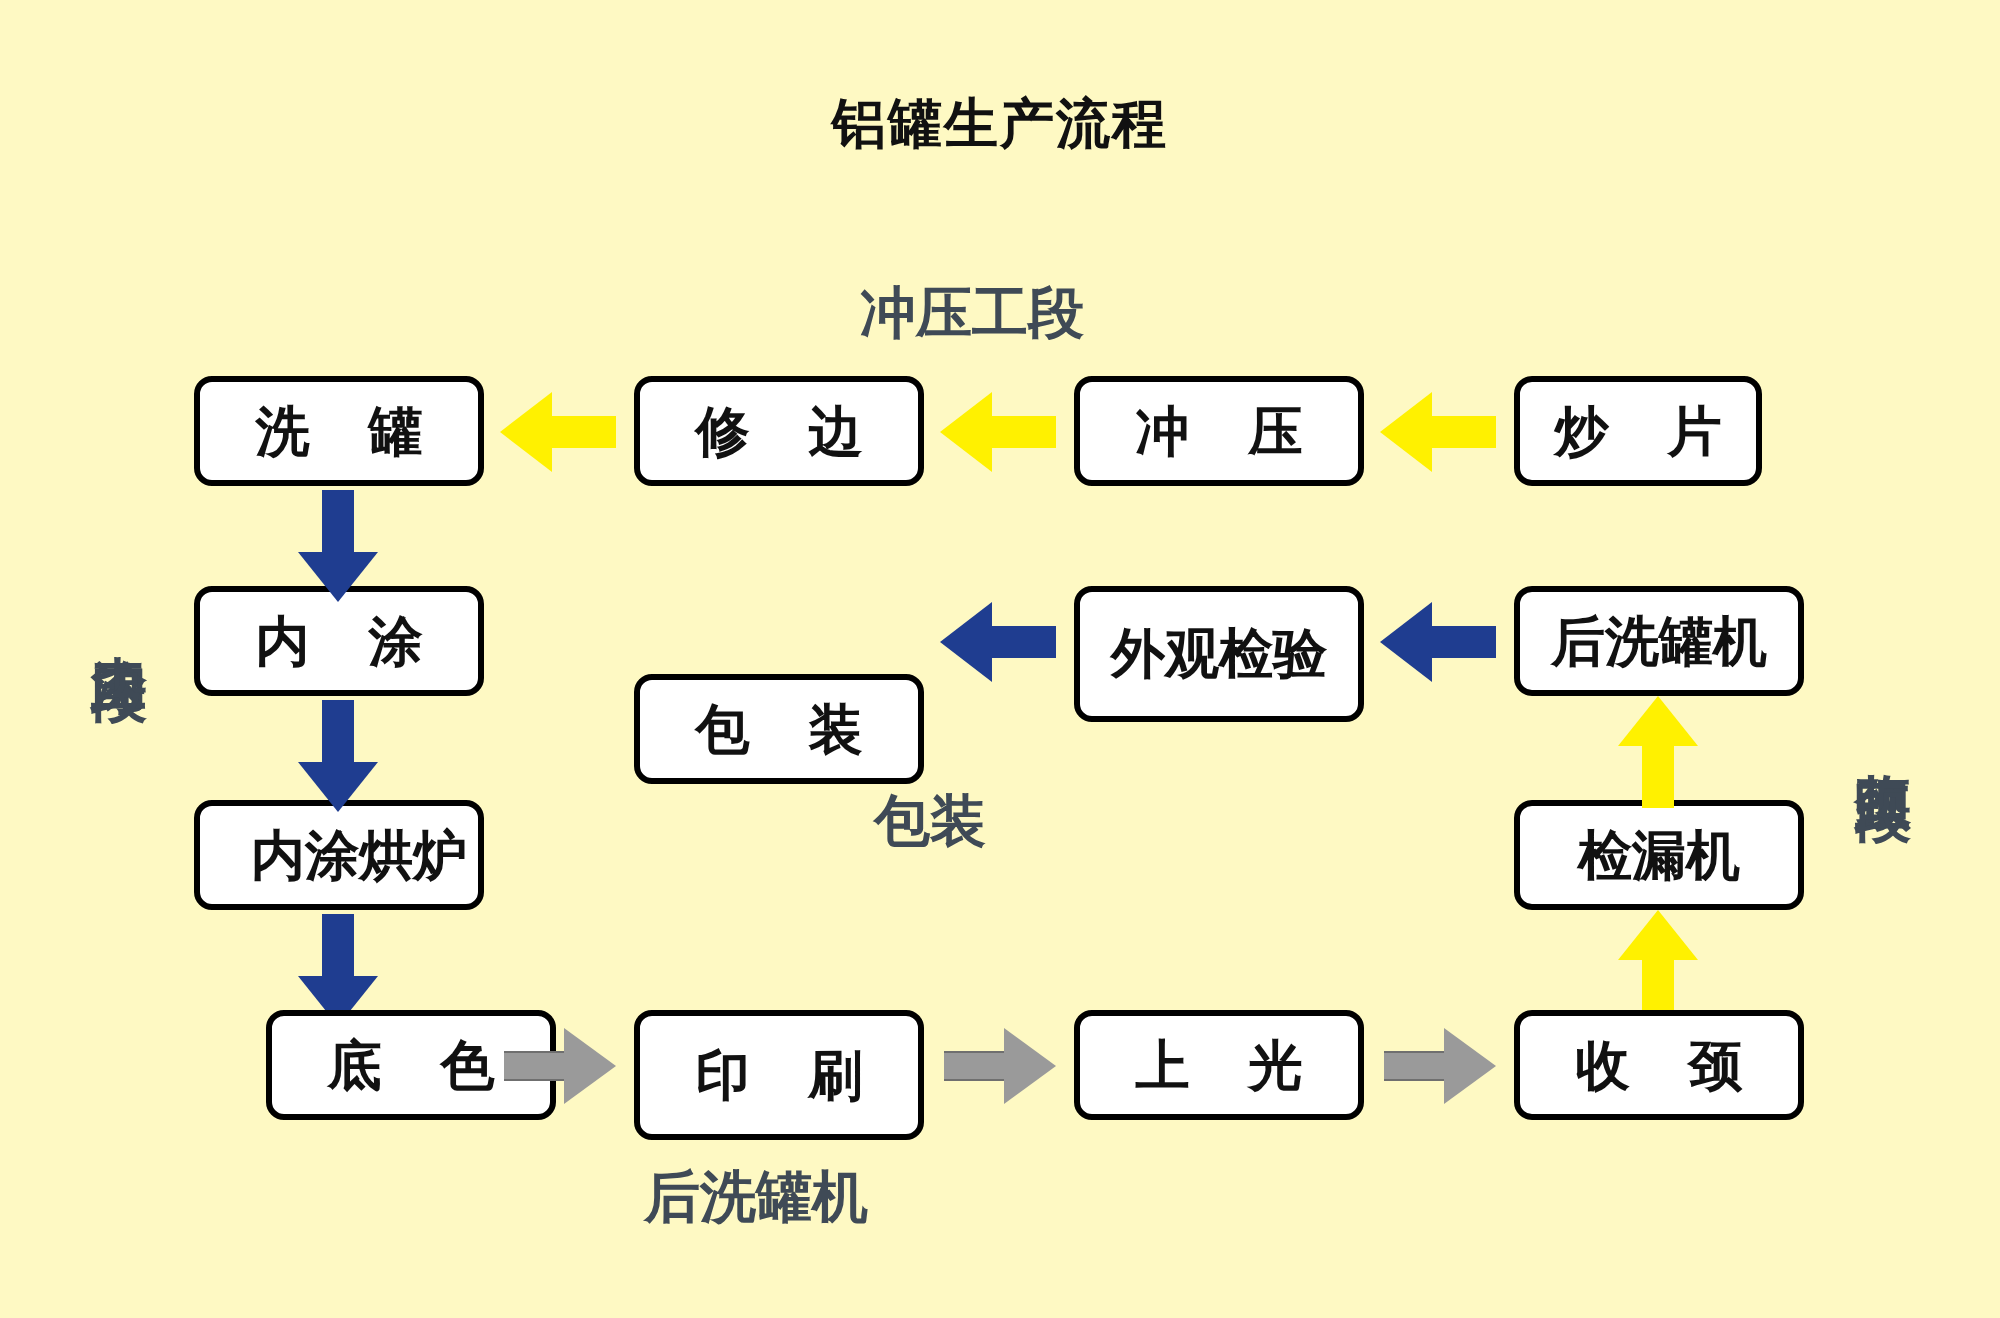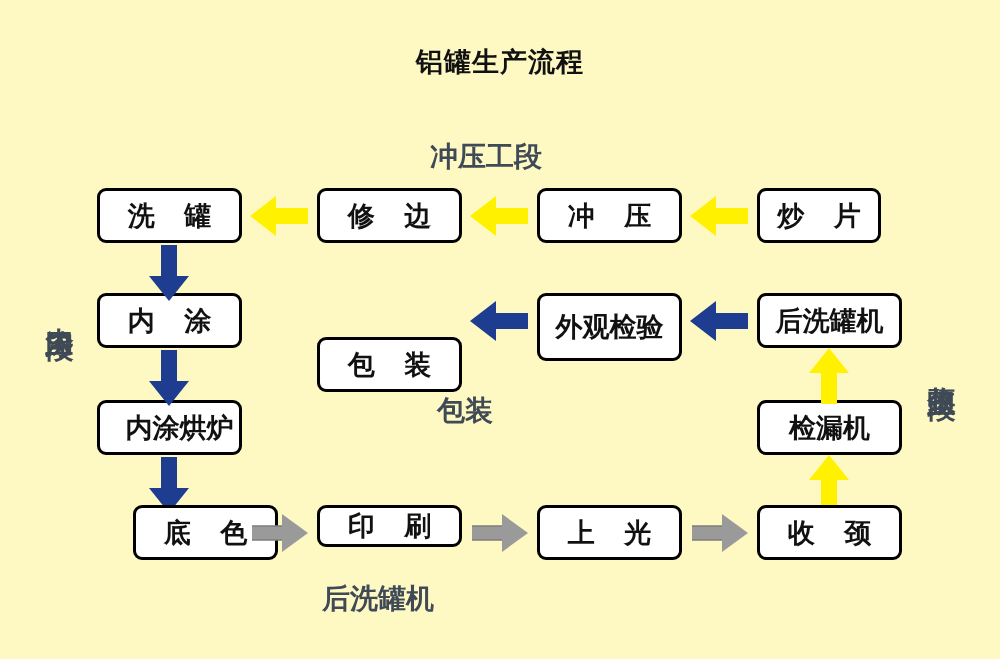--- a/index.html
+++ b/index.html
@@ -237,21 +237,21 @@
     <span class="shaft"></span>
       <span class="head"></span>
   </div>
 
   <div class="arrow yellow up" style="left:809px; top:455px;">
     <span class="shaft"></span>
       <span class="head"></span>
   </div>
 
   <div class="node spaced" style="left:97px;  top:505px; width:145px; height:55px;margin-left:36px;">底 色</div>
-  <div class="node spaced" style="left:317px; top:505px; width:145px; height:42px;">印 刷</div>
+  <div class="node spaced" style="left:317px; top:505px; width:145px; height:65px;">印 刷</div>
   <div class="node spaced" style="left:537px; top:505px; width:145px; height:55px;">上 光</div>
   <div class="node spaced" style="left:757px; top:505px; width:145px; height:55px;">收 颈</div>
 
   <div class="arrow gray right" style="left:252px; top:514px;">
     <span class="shaft"></span>
       <span class="head"></span>
   </div>
   <div class="arrow gray right" style="left:472px; top:514px;">
     <span class="shaft"></span>
       <span class="head"></span>

